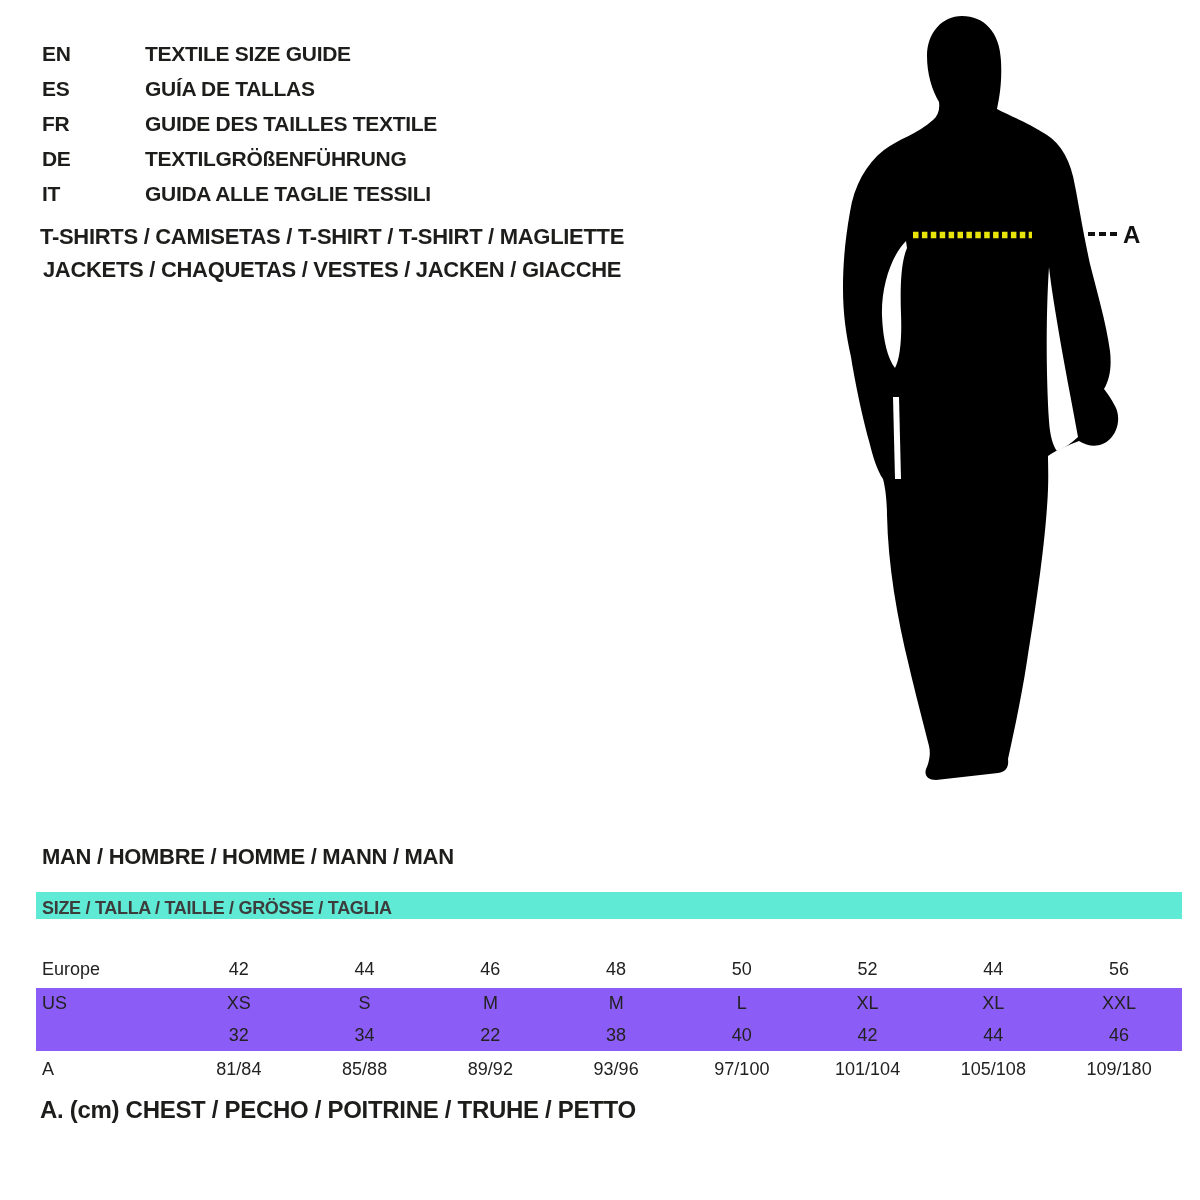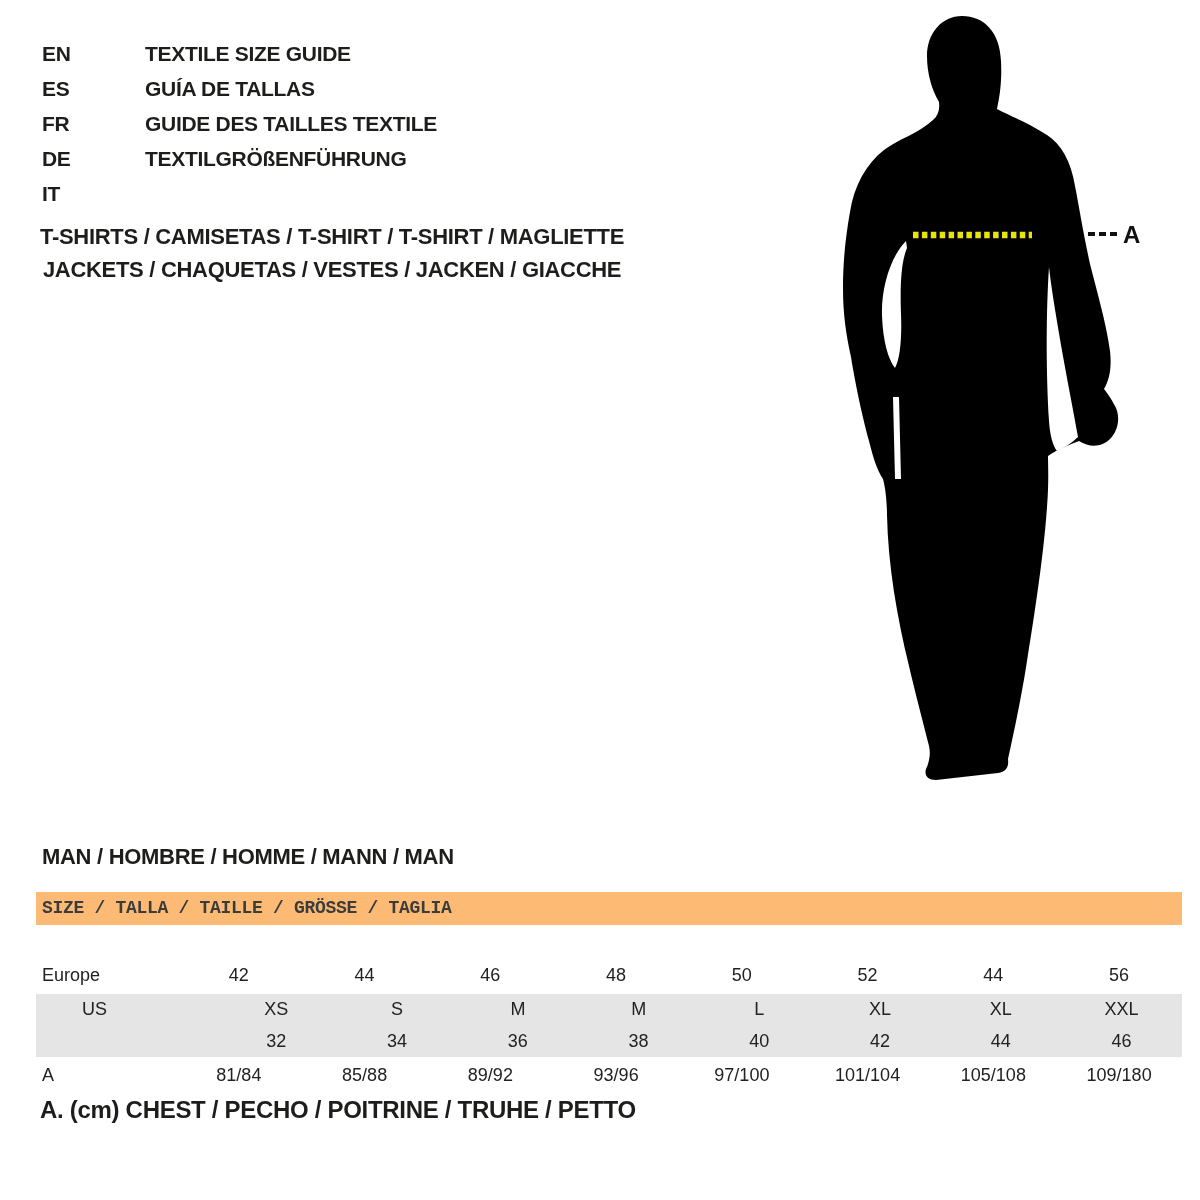--- a/index.html
+++ b/index.html
@@ -18,23 +18,23 @@
 
   
   .figure-svg { position:absolute; left:830px; top:0; }
   .measure-label-text { font-family:"Liberation Sans", sans-serif; font-size:24px; font-weight:700; fill:#111; }
 
   
   .section-title { position:absolute; left:42px; top:844px; font-size:22px; font-weight:700; letter-spacing:-0.3px; }
 
   
   .size-table { position:absolute; left:36px; top:892px; width:1146px; font-size:18px; }
-  .table-header { height:33px; line-height:33px; background:#fdba74; color:#3c3c3c; font-weight:700; padding-left:6px; letter-spacing:-0.3px;font-family:Liberation Mono, monospace; }
+  .table-header { height:27px; line-height:33px; background:#5eead4; color:#3c3c3c; font-weight:700; padding-left:6px; letter-spacing:-0.3px; }
   .trow { display:flex; }
-  .trow.shaded { background:#e5e5e5;padding-left:40px; }
+  .trow.shaded { background:#8b5cf6; }
   .trow.r0 { height:37px; line-height:37px;margin-top:32px; }
   .trow.r1 { height:31px; line-height:31px; }
   .trow.r2 { height:32px; line-height:32px; }
   .trow.r3 { height:37px; line-height:37px; }
   .tlabel { width:140px; padding-left:6px; color:#222; }
   .tcell { flex:1; text-align:center; color:#222; }
 
   
   .footnote { position:absolute; left:40px; top:1096px; font-size:24px; font-weight:700; letter-spacing:-0.3px; white-space:nowrap; }
 </style>
@@ -55,20 +55,21 @@
     <div class="lang-row">
       <span class="lang-code">FR</span>
       <span class="lang-title">GUIDE DES TAILLES TEXTILE</span>
     </div>
     <div class="lang-row">
       <span class="lang-code">DE</span>
       <span class="lang-title">TEXTILGRÖßENFÜHRUNG</span>
     </div>
     <div class="lang-row">
       <span class="lang-code">IT</span>
+      <span class="lang-title">GUIDA ALLE TAGLIE TESSILI</span>
     </div>
   </div>
 
   <div class="product-block">
     <div class="product-line">T-SHIRTS / CAMISETAS / T-SHIRT / T-SHIRT / MAGLIETTE</div>
     <div class="product-line">JACKETS / CHAQUETAS / VESTES / JACKEN / GIACCHE</div>
   </div>
 
   <svg class="figure-svg" width="370" height="800" viewBox="830 0 370 800" xmlns="http://www.w3.org/2000/svg">
     <path fill="#000000" d="
@@ -143,21 +144,21 @@
       <div class="tcell">L</div>
       <div class="tcell">XL</div>
       <div class="tcell">XL</div>
       <div class="tcell">XXL</div>
     </div>
 
     <div class="trow r2 shaded">
       <div class="tlabel"></div>
       <div class="tcell">32</div>
       <div class="tcell">34</div>
-      <div class="tcell">36</div>
+      <div class="tcell">22</div>
       <div class="tcell">38</div>
       <div class="tcell">40</div>
       <div class="tcell">42</div>
       <div class="tcell">44</div>
       <div class="tcell">46</div>
     </div>
 
     <div class="trow r3">
       <div class="tlabel">A</div>
       <div class="tcell">81/84</div>

